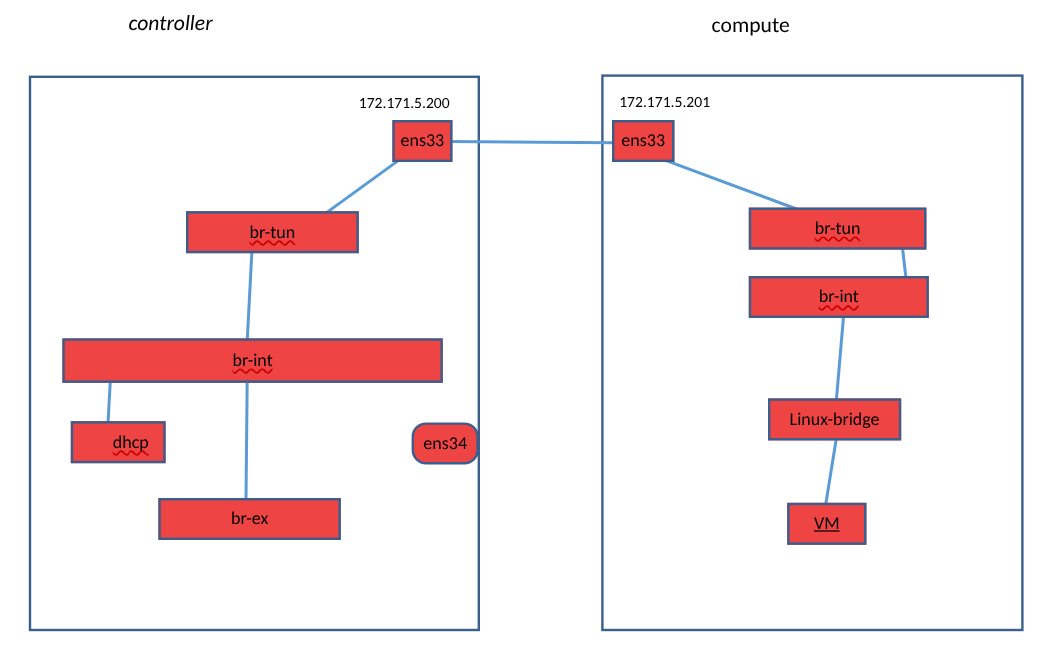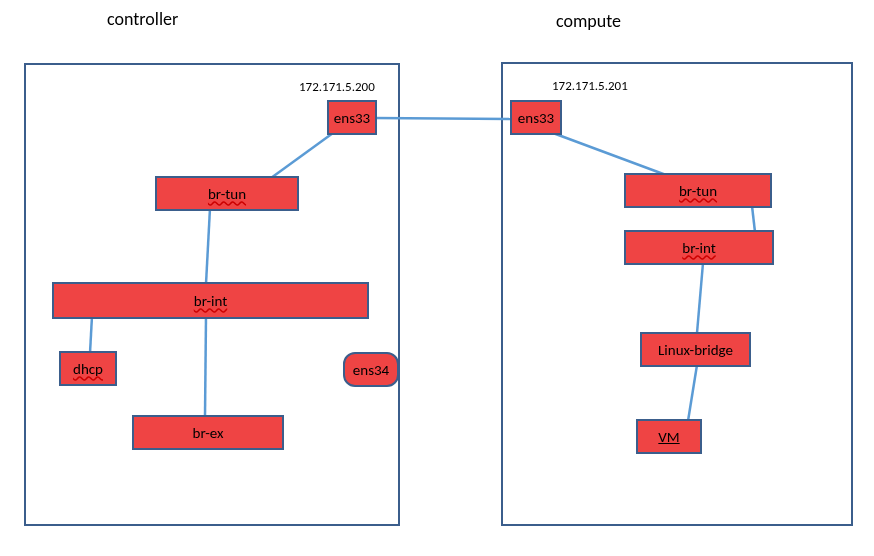--- a/index.html
+++ b/index.html
@@ -48,29 +48,29 @@
       pointer-events: none;
     }
     svg.lines line {
       stroke: #5b9bd5;
       stroke-width: 2.5;
     }
   </style>
 </head>
 <body>
 
-<div class="title" style="left:107px; top:8px;">controller</div>
-<div class="title" style="left:556px; top:10px;">compute</div>
+<div class="title" style="left:107px; top:8px;font-style:italic;">controller</div>
+<div class="title" style="left:593px; top:10px;">compute</div>
 
 <div class="container" style="left:24px; top:63px; width:372px; height:459px;"></div>
 
 <div class="container" style="left:501px; top:62px; width:348px; height:460px;"></div>
 
 <div class="ip-label" style="left:299px; top:79px;">172.171.5.200</div>
-<div class="ip-label" style="left:516px; top:78px;margin-left:36px;">172.171.5.201</div>
+<div class="ip-label" style="left:516px; top:78px;">172.171.5.201</div>
 
 <svg class="lines" width="874" height="556">
 
   <line x1="374" y1="118" x2="511" y2="119"></line>
 
   <line x1="333" y1="133" x2="271" y2="178"></line>
 
   <line x1="210" y1="208" x2="206" y2="284"></line>
 
   <line x1="92" y1="316" x2="90" y2="353"></line>
@@ -88,21 +88,21 @@
 
 <div class="box" style="left:327px; top:100px; width:46px; height:31px;">
   <span>ens33</span>
 </div>
 <div class="box" style="left:155px; top:176px; width:140px; height:31px;">
   <span class="spell-underline">br-tun</span>
 </div>
 <div class="box" style="left:52px; top:282px; width:313px; height:33px;">
   <span class="spell-underline">br-int</span>
 </div>
-<div class="box" style="left:59px; top:351px; width:54px; height:31px;">
+<div class="box" style="left:59px; top:351px; width:54px; height:31px;padding-left:21px;">
   <span class="spell-underline">dhcp</span>
 </div>
 <div class="box" style="left:343px; top:352px; width:52px; height:31px;border-radius:12px;">
   <span>ens34</span>
 </div>
 <div class="box" style="left:132px; top:415px; width:148px; height:31px;">
   <span>br-ex</span>
 </div>
 
 <div class="box" style="left:510px; top:100px; width:48px; height:31px;">
@@ -110,15 +110,15 @@
 </div>
 <div class="box" style="left:624px; top:173px; width:144px; height:31px;">
   <span class="spell-underline">br-tun</span>
 </div>
 <div class="box" style="left:624px; top:230px; width:146px; height:31px;">
   <span class="spell-underline">br-int</span>
 </div>
 <div class="box" style="left:640px; top:332px; width:107px; height:31px;">
   <span>Linux-bridge</span>
 </div>
-<div class="box" style="left:636px; top:419px; width:62px; height:31px;text-decoration:underline;">
+<div class="box" style="left:656px; top:419px; width:62px; height:31px;text-decoration:underline;">
   <span>VM</span>
 </div>
 
 </body></html>

